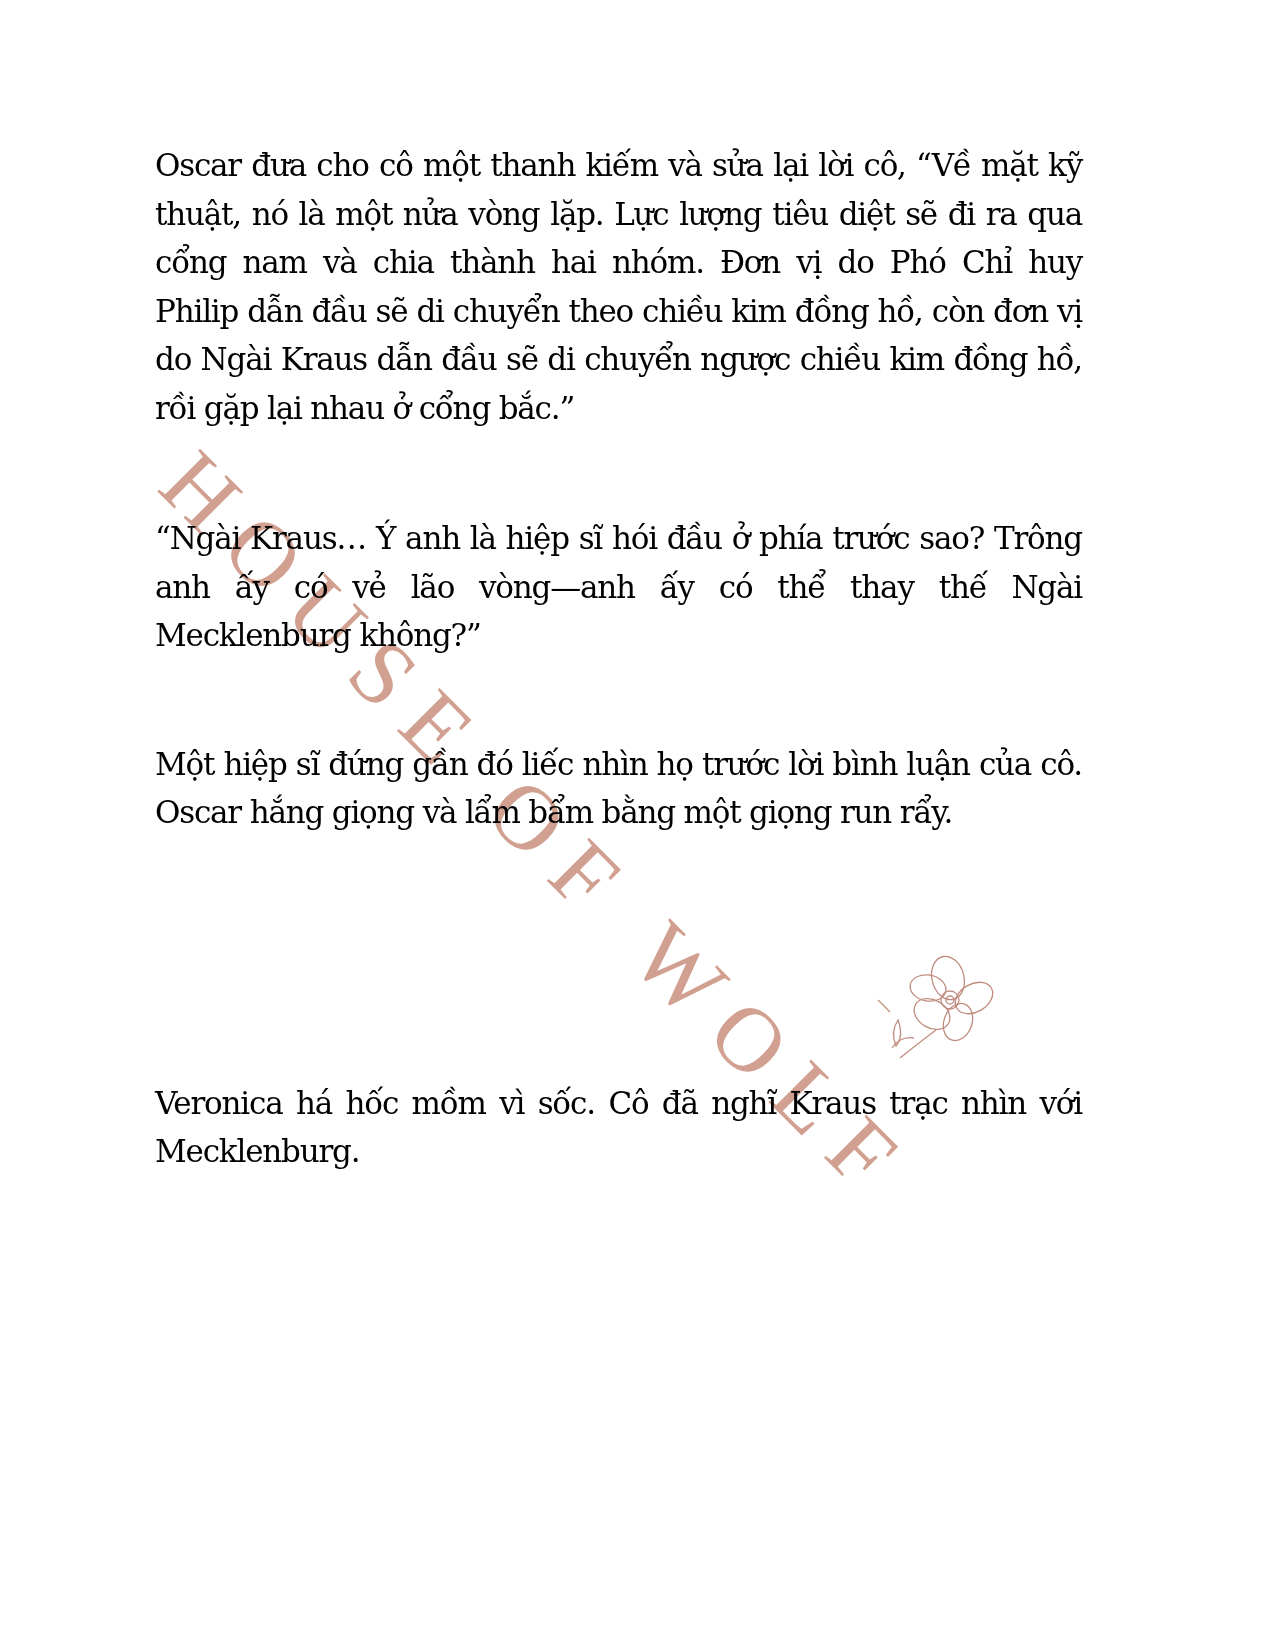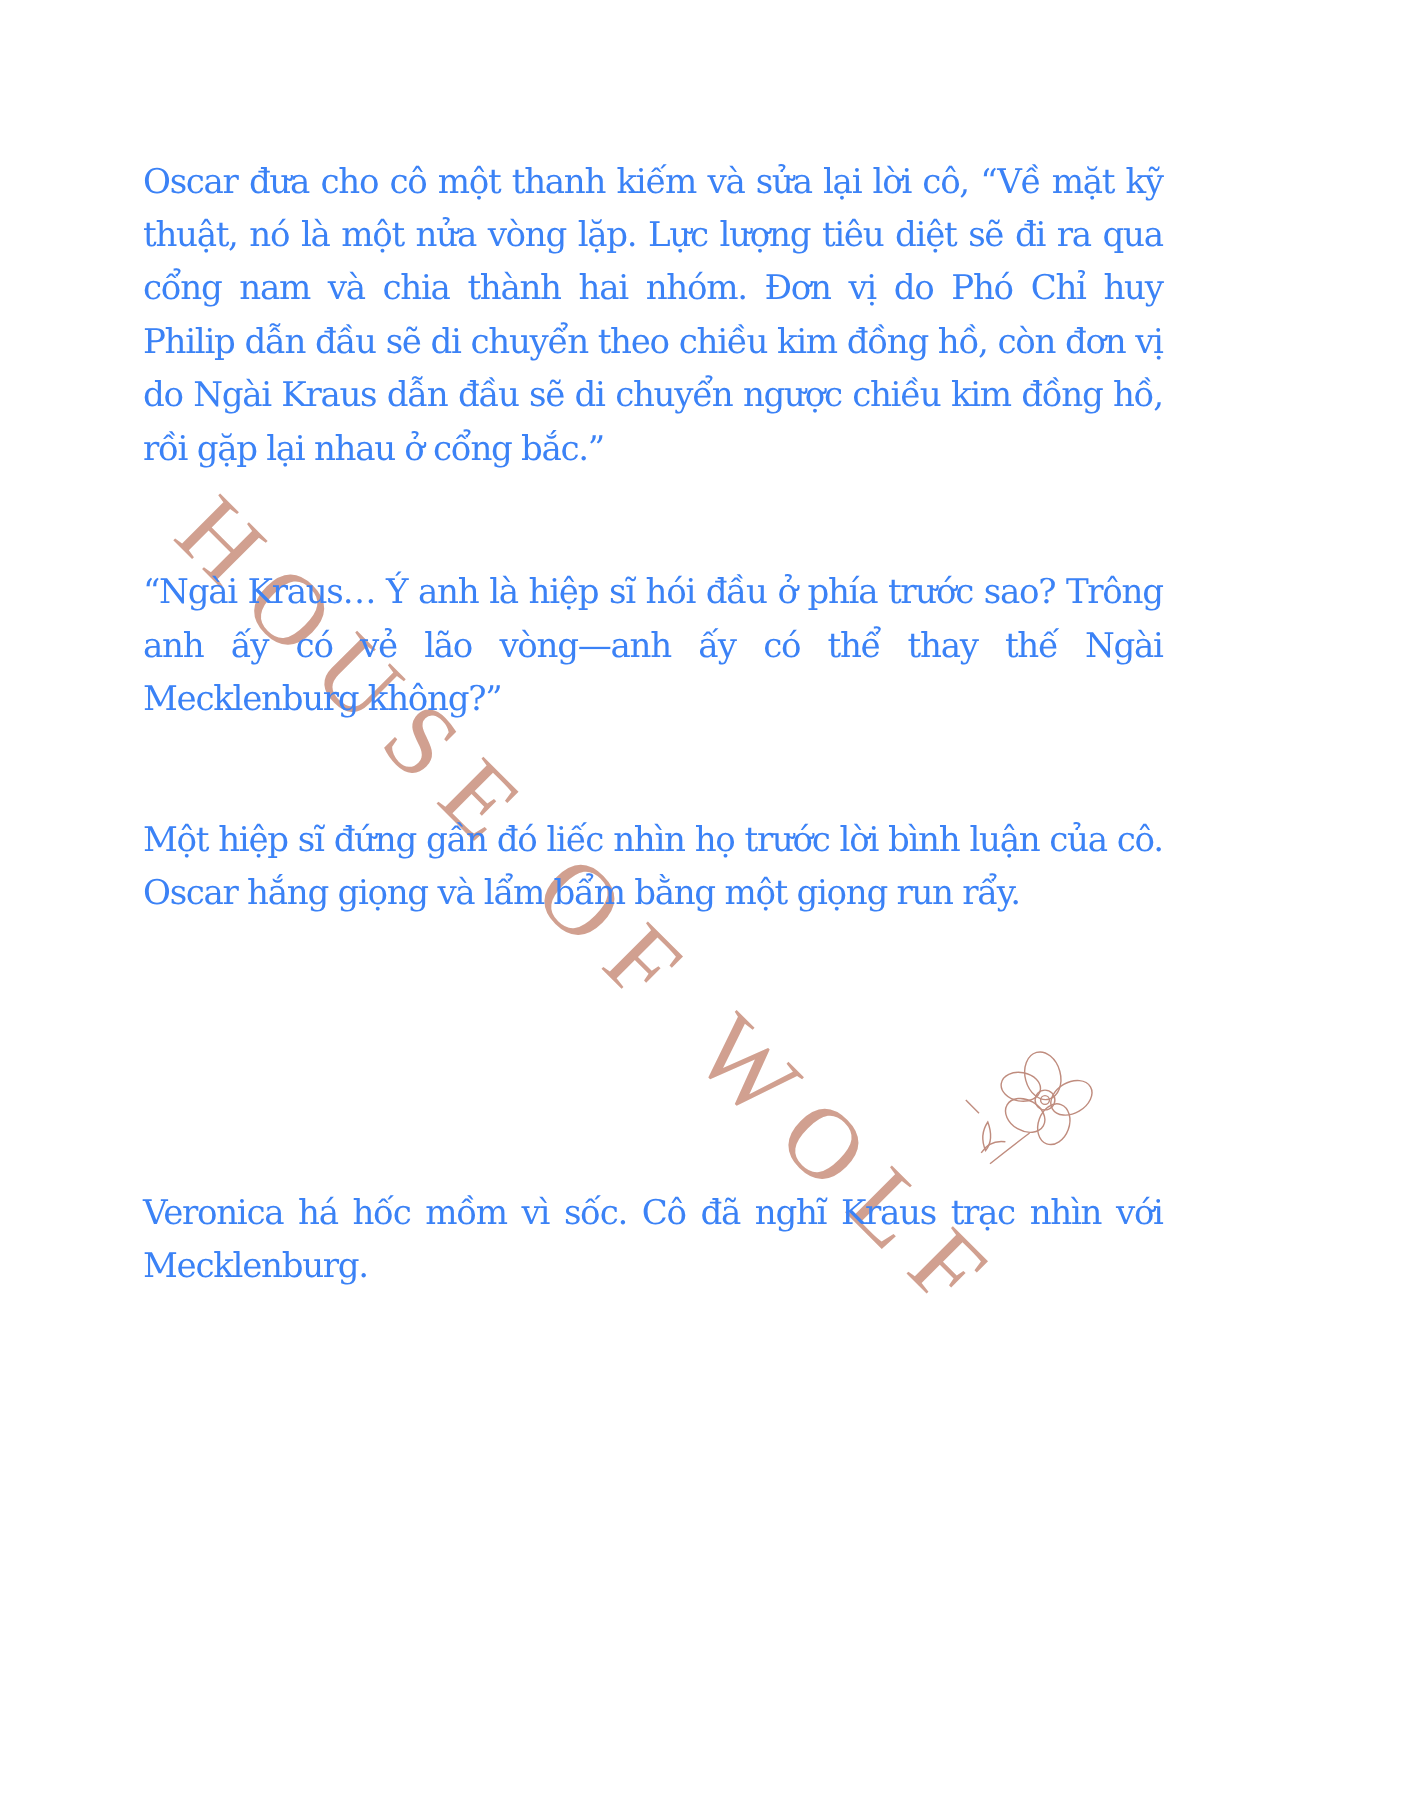--- a/index.html
+++ b/index.html
@@ -15,27 +15,27 @@
   }
   .page {
     position: absolute;
     left: 0; top: 0;
     width: 1275px;
     height: 1650px;
     background: #ffffff;
   }
   .content {
     position: absolute;
-    left: 130px;
+    left: 155px;
     top: 141px;
     width: 927px;
     font-family: "DejaVu Serif", "Liberation Serif", serif;
     font-size: 31px;
     line-height: 48.5px;
-    color: #3b82f6;
+    color: #000000;
     letter-spacing: -1.2px;
     word-spacing: 0px;
     z-index: 2;
   }
   .para {
     margin: 0;
     text-align: justify;
   }
   .para.last-left { text-align-last: left; }
   .gap-lg { height: 82px; }

